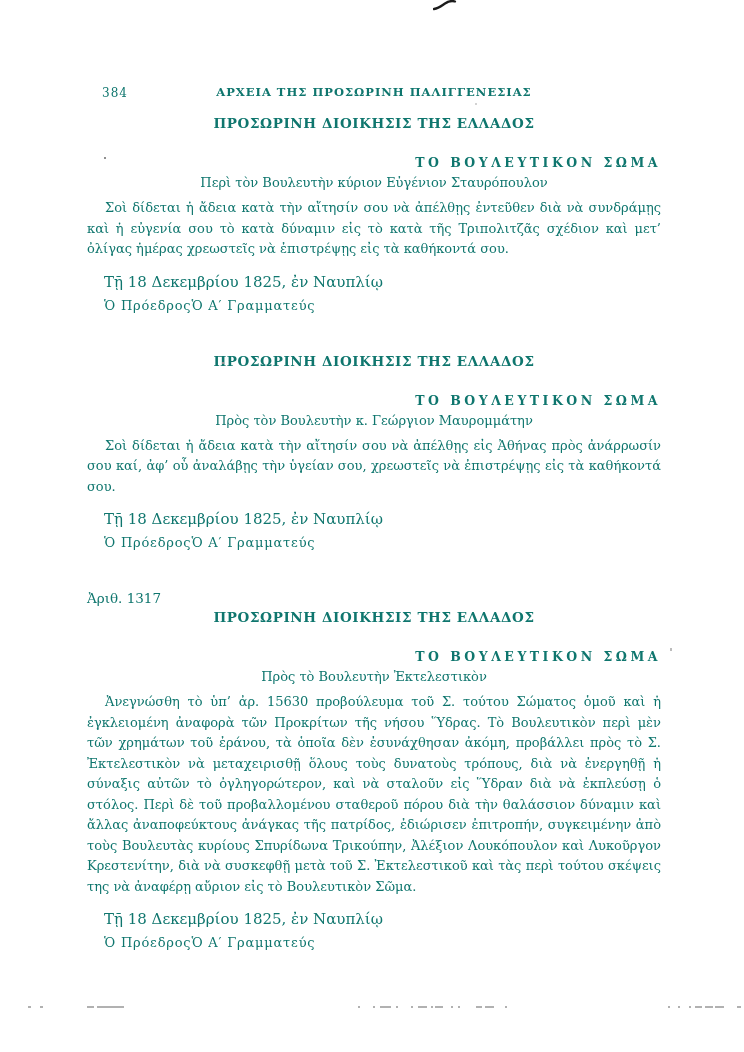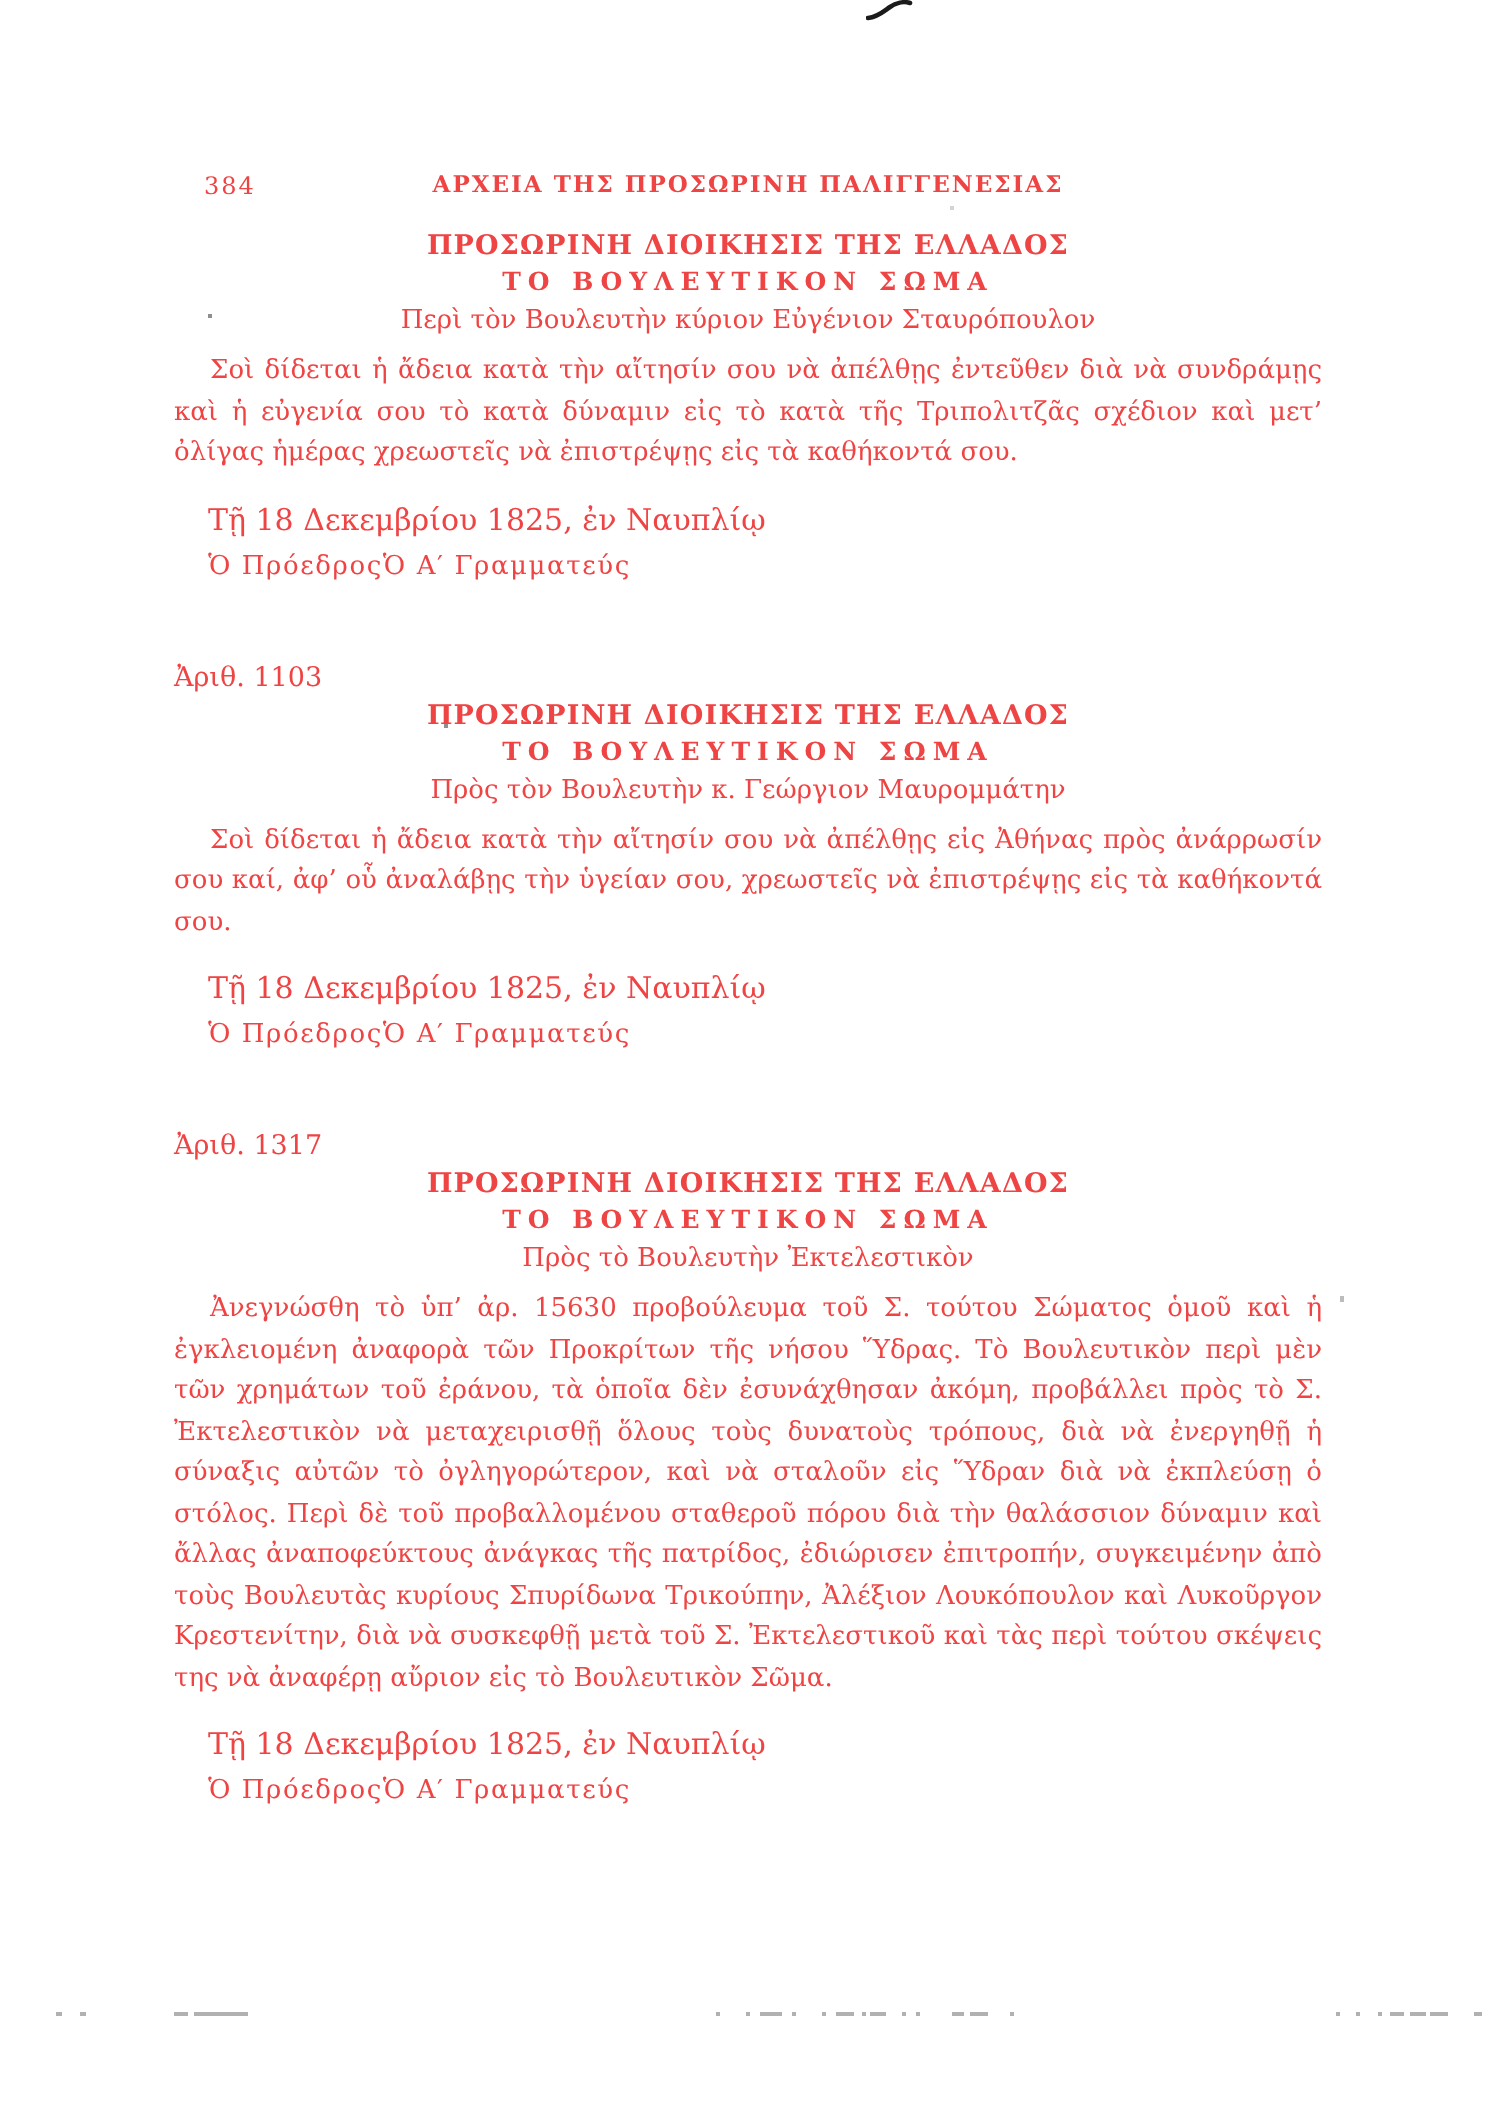--- a/index.html
+++ b/index.html
@@ -2,21 +2,21 @@
 <html lang="el"><head>
 <meta charset="utf-8">
 <style>
   html, body { margin: 0; padding: 0; background: #e8e8e8; }
   .page {
     position: relative;
     width: 744px;
     height: 1052px;
     margin: 0 auto;
     background: #ffffff;
-    color: #ef4444;
+    color: #0f766e;
     font-family: "DejaVu Serif", "Liberation Serif", serif;
     overflow: hidden;
   }
   .content {
     position: absolute;
     left: 87px;
     top: 85px;
     width: 574px;
   }
   .page-head { position: relative; height: 16px; }
@@ -36,25 +36,25 @@
   .doc-number { font-size: 13.5px; }
   .doc-title {
     text-align: center;
     font-size: 13.5px;
     font-weight: bold;
     letter-spacing: 0.6px;
     margin-top: 3px;
     white-space: nowrap;
   }
   .doc-subtitle {
-    text-align: center;
+    text-align: right;
     font-size: 12.5px;
     font-weight: bold;
     letter-spacing: 3.5px;
-    margin-top: 2px;
+    margin-top: 24px;
     white-space: nowrap;
   }
   .doc-addressee {
     text-align: center;
     font-size: 13px;
     margin-top: 5px;
     white-space: nowrap;
   }
   .doc-body {
     font-size: 13px;
@@ -102,21 +102,20 @@
       <div class="doc-addressee">Περὶ τὸν Βουλευτὴν κύριον Εὐγένιον Σταυρόπουλον</div>
       <p class="doc-body">Σοὶ δίδεται ἡ ἄδεια κατὰ τὴν αἴτησίν σου νὰ ἀπέλθῃς ἐντεῦθεν διὰ νὰ συνδράμῃς καὶ ἡ εὐγενία σου τὸ κατὰ δύναμιν εἰς τὸ κατὰ τῆς Τριπολιτζᾶς σχέδιον καὶ μετ’ ὀλίγας ἡμέρας χρεωστεῖς νὰ ἐπιστρέψῃς εἰς τὰ καθήκοντά σου.</p>
       <div class="doc-dateline">Τῇ 18 Δεκεμβρίου 1825, ἐν Ναυπλίῳ</div>
       <div class="doc-sigs">
         <span>Ὁ Πρόεδρος</span>
         <span>Ὁ Α′ Γραμματεύς</span>
       </div>
     </section>
 
     <section class="document">
-      <div class="doc-number">Ἀριθ. 1103</div>
       <div class="doc-title">ΠΡΟΣΩΡΙΝΗ ΔΙΟΙΚΗΣΙΣ ΤΗΣ ΕΛΛΑΔΟΣ</div>
       <div class="doc-subtitle">ΤΟ ΒΟΥΛΕΥΤΙΚΟΝ ΣΩΜΑ</div>
       <div class="doc-addressee">Πρὸς τὸν Βουλευτὴν κ. Γεώργιον Μαυρομμάτην</div>
       <p class="doc-body">Σοὶ δίδεται ἡ ἄδεια κατὰ τὴν αἴτησίν σου νὰ ἀπέλθῃς εἰς Ἀθήνας πρὸς ἀνάρρωσίν σου καί, ἀφ’ οὗ ἀναλάβῃς τὴν ὑγείαν σου, χρεωστεῖς νὰ ἐπιστρέψῃς εἰς τὰ καθήκοντά σου.</p>
       <div class="doc-dateline">Τῇ 18 Δεκεμβρίου 1825, ἐν Ναυπλίῳ</div>
       <div class="doc-sigs">
         <span>Ὁ Πρόεδρος</span>
         <span>Ὁ Α′ Γραμματεύς</span>
       </div>
     </section>

